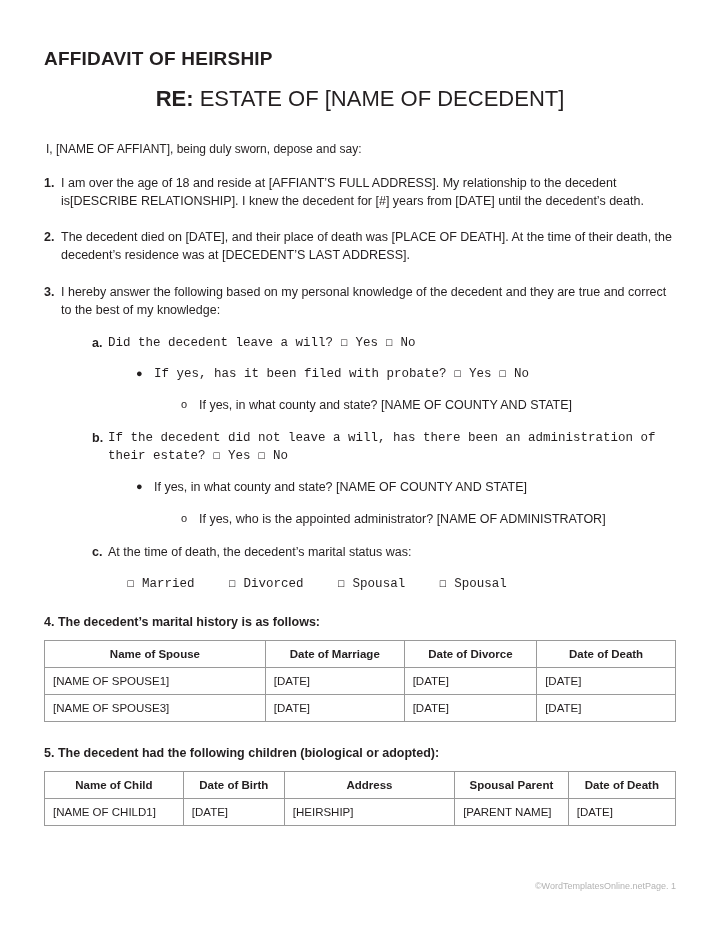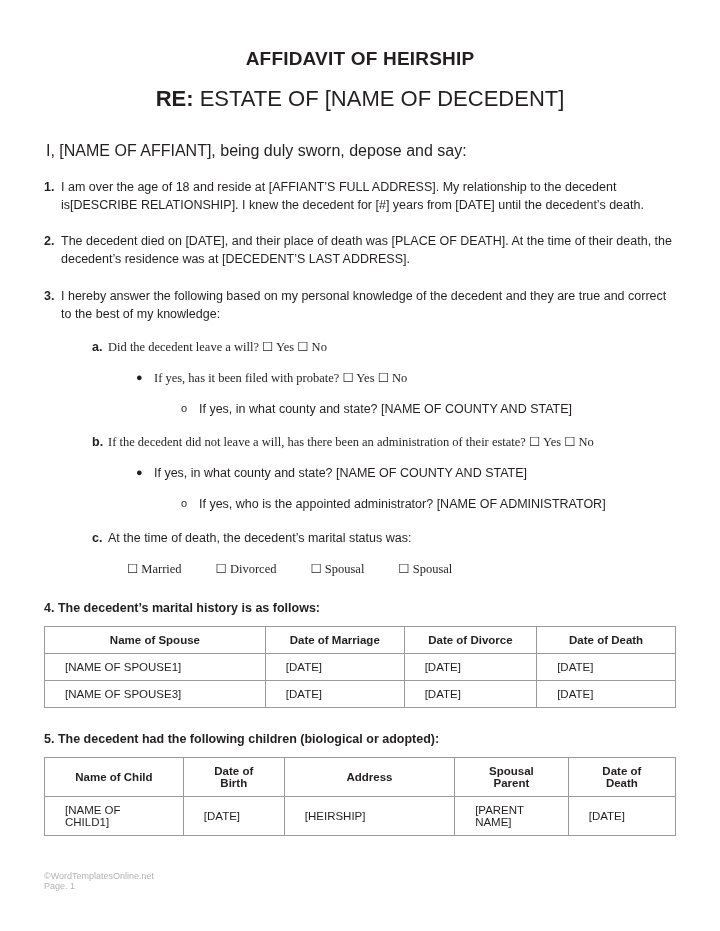--- a/index.html
+++ b/index.html
@@ -16,35 +16,35 @@
     overflow: hidden;
   }
   .page {
     width: 720px;
     height: 931px;
     box-sizing: border-box;
     padding: 42px 44px 0 44px;
     position: relative;
   }
   .title {
-    text-align: center;
+    text-align: left;
     font-size: 19px;
     font-weight: bold;
     letter-spacing: 0.2px;
     margin: 6px 0 0 0;
   }
   .subtitle {
     text-align: center;
     font-size: 22px;
     margin: 16px 0 0 0;
     font-weight: normal;
   }
   .subtitle b { font-weight: bold; }
   .intro {
-    font-size: 16px;
+    font-size: 12px;
     margin-top: 30px;
     margin-left: 2px;
   }
   .item {
     font-size: 12.5px;
     margin-top: 18px;
     display: flex;
     align-items: flex-start;
     line-height: 1.45;
   }
@@ -97,39 +97,38 @@
     margin-left: 0px;
   }
   table {
     border-collapse: collapse;
     width: 100%;
     margin-top: 11px;
     font-size: 11.5px;
   }
   table th, table td {
     border: 1px solid #9a9a9a;
-    padding: 7px 20px;
+    padding: 7px 8px;
   }
   table th {
     font-weight: bold;
     text-align: center;
   }
   table td { text-align: left; }
   .footer {
     position: absolute;
     left: 44px;
     right: 44px;
     bottom: 40px;
     display: flex;
     justify-content: flex-end;
     font-size: 9px;
     color: #b3b3b3;
-    flex-direction: column;
-  }
-  .box { font-family: Liberation Serif, serif; }
+  }
+  .box { font-family: Liberation Mono, monospace; }
 </style>
 </head>
 <body>
 
 <div class="page">
 
   <h1 class="title">AFFIDAVIT OF HEIRSHIP</h1>
 
   <div class="subtitle">
     <b>RE:</b><span> ESTATE OF [NAME OF DECEDENT]</span>

